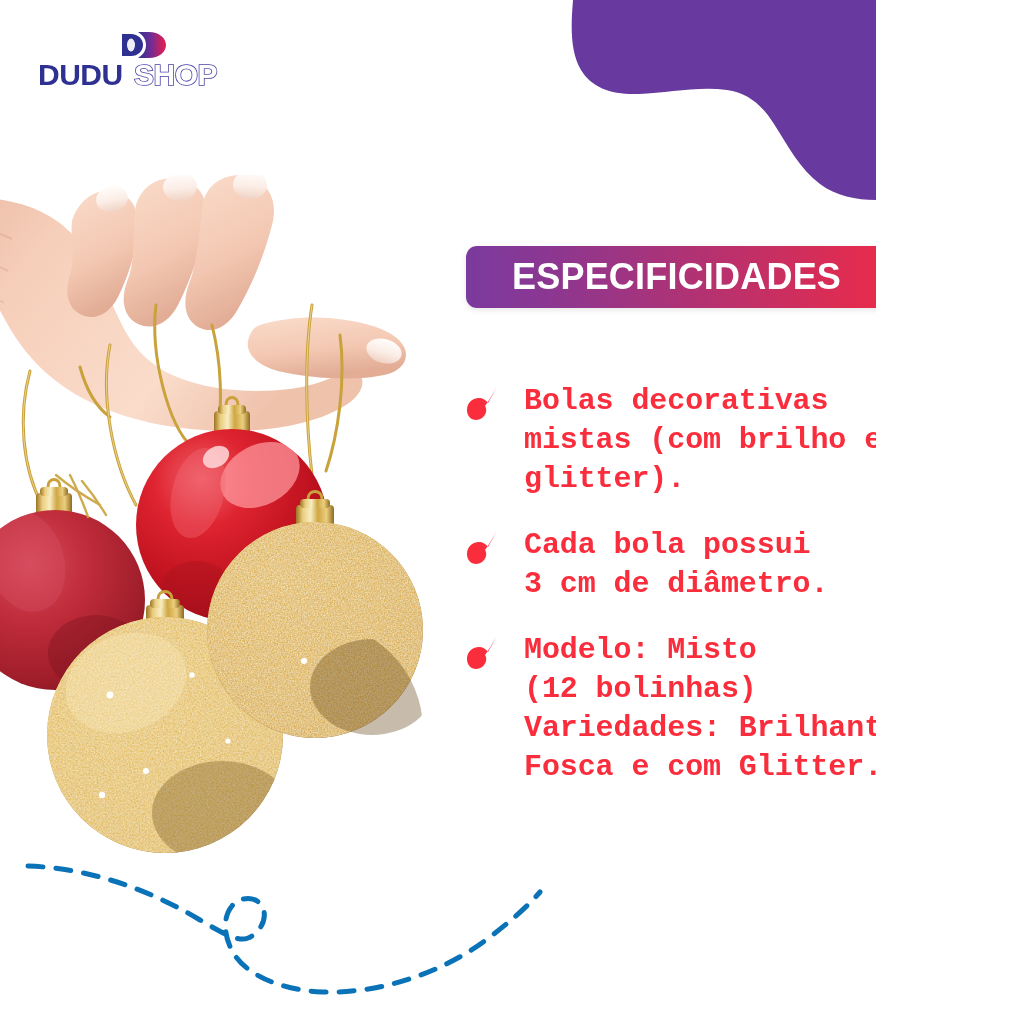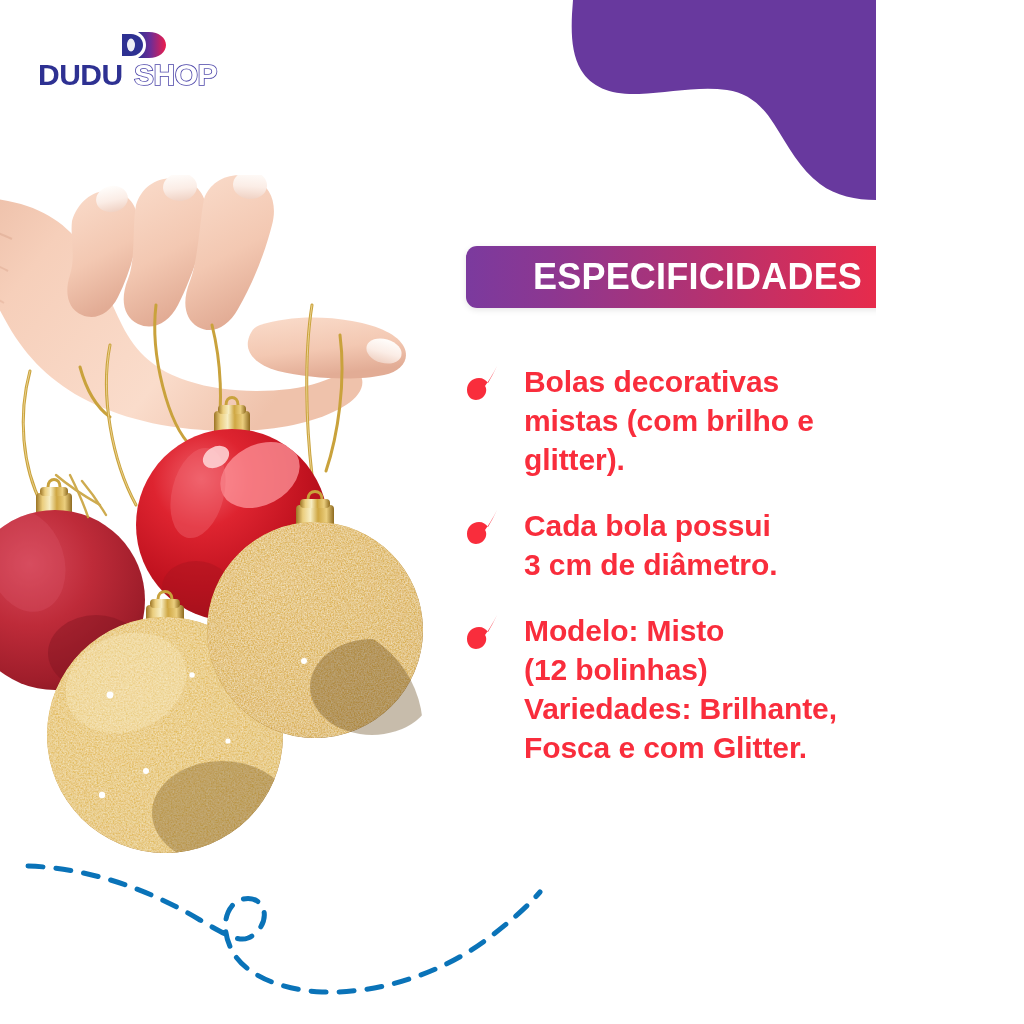--- a/index.html
+++ b/index.html
@@ -60,30 +60,31 @@
     border-radius:11px;
     background:linear-gradient(90deg,#7b3a9e 0%, #8c3791 14%, #b13273 38%, #e62b4c 68%, #fa2a3c 85%, #fa2a3c 100%);
     display:flex; align-items:center;
     box-shadow:0 2px 6px rgba(0,0,0,0.10);
   }
   .banner-title {
     color:#ffffff;
     font-size:36px;
     font-weight:bold;
     letter-spacing:0.2px;
-    padding-left:67px;
+    padding-left:46px;
     line-height:1;
     white-space:nowrap;
   }
 
   
   .spec-list {
     position:absolute;
-    left:466px; top:362px;
+    left:466px; top:382px;
     width:520px;
+    font-family:Liberation Mono, monospace;
   }
   .spec-item {
     display:flex;
     align-items:flex-start;
     margin-bottom:27px;
   }
   .spec-item:last-child { margin-bottom:0; }
 
   .check-icon {
     flex:0 0 auto;

